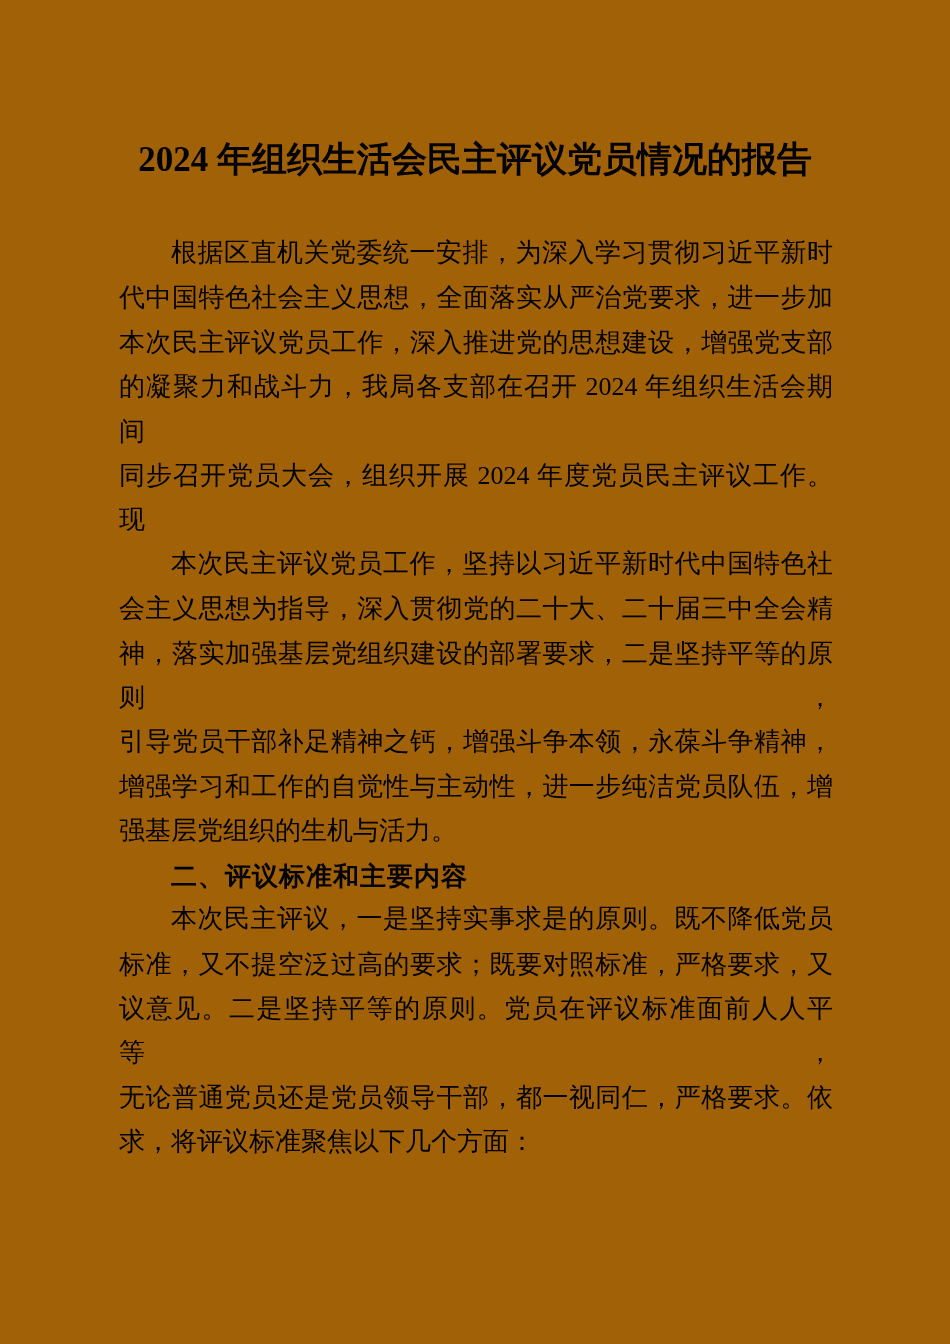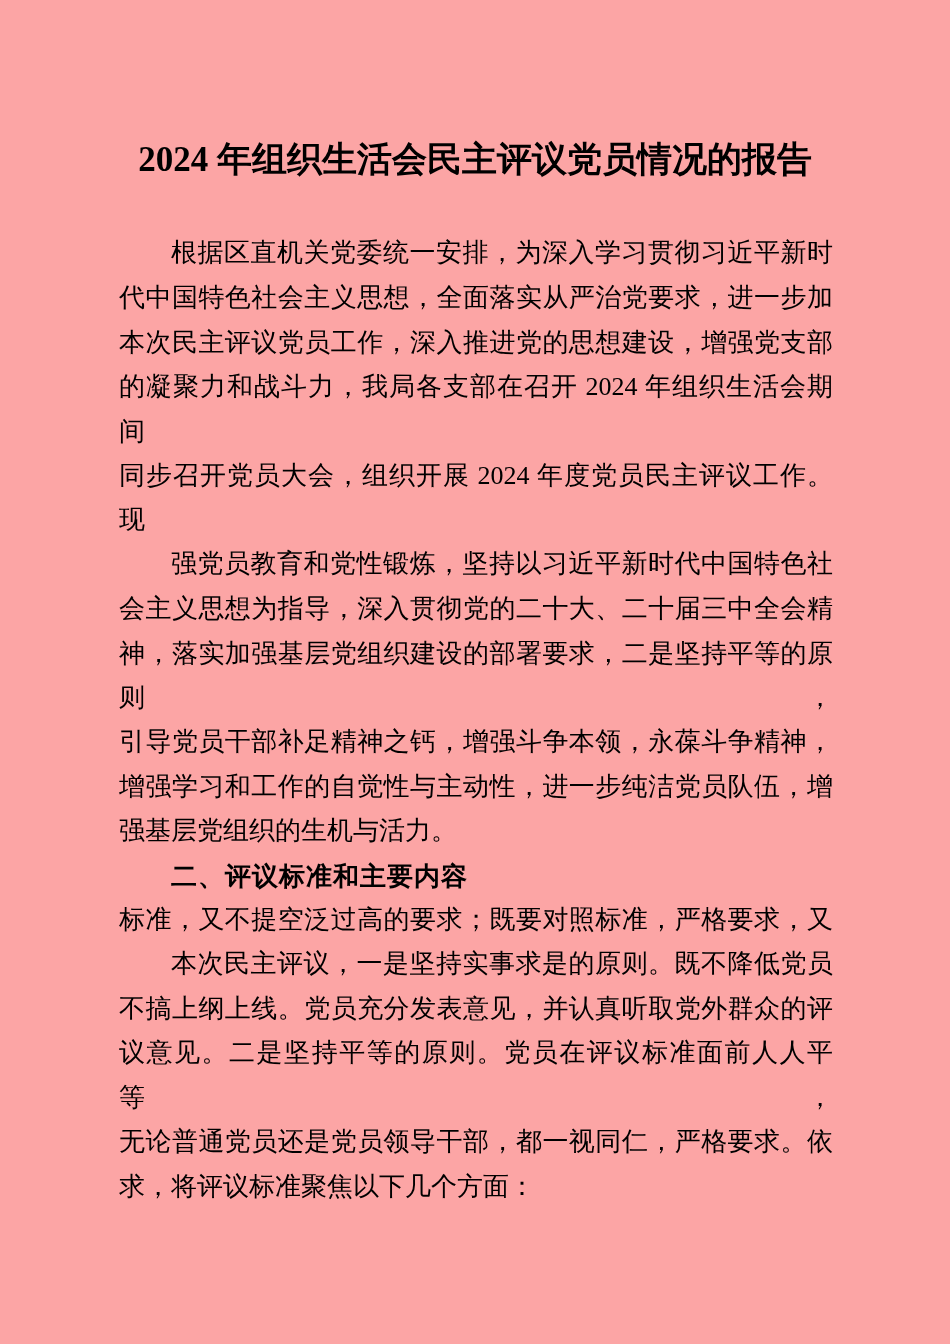--- a/index.html
+++ b/index.html
@@ -4,21 +4,21 @@
 <style>
   html, body {
     margin: 0;
     padding: 0;
     background: #ffffff;
   }
   .page {
     position: relative;
     width: 950px;
     height: 1344px;
-    background: #fca5a5;
+    background: #a16207;
     color: #000000;
     overflow: hidden;
   }
   .doc-title {
     margin: 0;
     padding: 136px 40px 0 40px;
     text-align: center;
     font-family: "Liberation Serif", "DejaVu Serif", serif;
     font-size: 35px;
     font-weight: bold;
@@ -57,27 +57,26 @@
 <body>
 
 <div class="page">
   <h1 class="doc-title">2024 年组织生活会民主评议党员情况的报告</h1>
   <div class="doc-body">
     <div class="line indent">根据区直机关党委统一安排，为深入学习贯彻习近平新时</div>
     <div class="line">代中国特色社会主义思想，全面落实从严治党要求，进一步加</div>
     <div class="line">本次民主评议党员工作，深入推进党的思想建设，增强党支部</div>
     <div class="line">的凝聚力和战斗力，我局各支部在召开 2024 年组织生活会期间</div>
     <div class="line">同步召开党员大会，组织开展 2024 年度党员民主评议工作。现</div>
-    <div class="line indent">强党员教育和党性锻炼，坚持以习近平新时代中国特色社</div>
+    <div class="line indent">本次民主评议党员工作，坚持以习近平新时代中国特色社</div>
     <div class="line">会主义思想为指导，深入贯彻党的二十大、二十届三中全会精</div>
     <div class="line">神，落实加强基层党组织建设的部署要求，二是坚持平等的原则，</div>
     <div class="line">引导党员干部补足精神之钙，增强斗争本领，永葆斗争精神，</div>
     <div class="line">增强学习和工作的自觉性与主动性，进一步纯洁党员队伍，增</div>
     <div class="line para-end">强基层党组织的生机与活力。</div>
     <div class="line heading">二、评议标准和主要内容</div>
+    <div class="line indent">本次民主评议，一是坚持实事求是的原则。既不降低党员</div>
     <div class="line">标准，又不提空泛过高的要求；既要对照标准，严格要求，又</div>
-    <div class="line indent">本次民主评议，一是坚持实事求是的原则。既不降低党员</div>
-    <div class="line">不搞上纲上线。党员充分发表意见，并认真听取党外群众的评</div>
     <div class="line">议意见。二是坚持平等的原则。党员在评议标准面前人人平等，</div>
     <div class="line">无论普通党员还是党员领导干部，都一视同仁，严格要求。依</div>
     <div class="line para-end">求，将评议标准聚焦以下几个方面：</div>
   </div>
 </div>
 
 </body></html>

